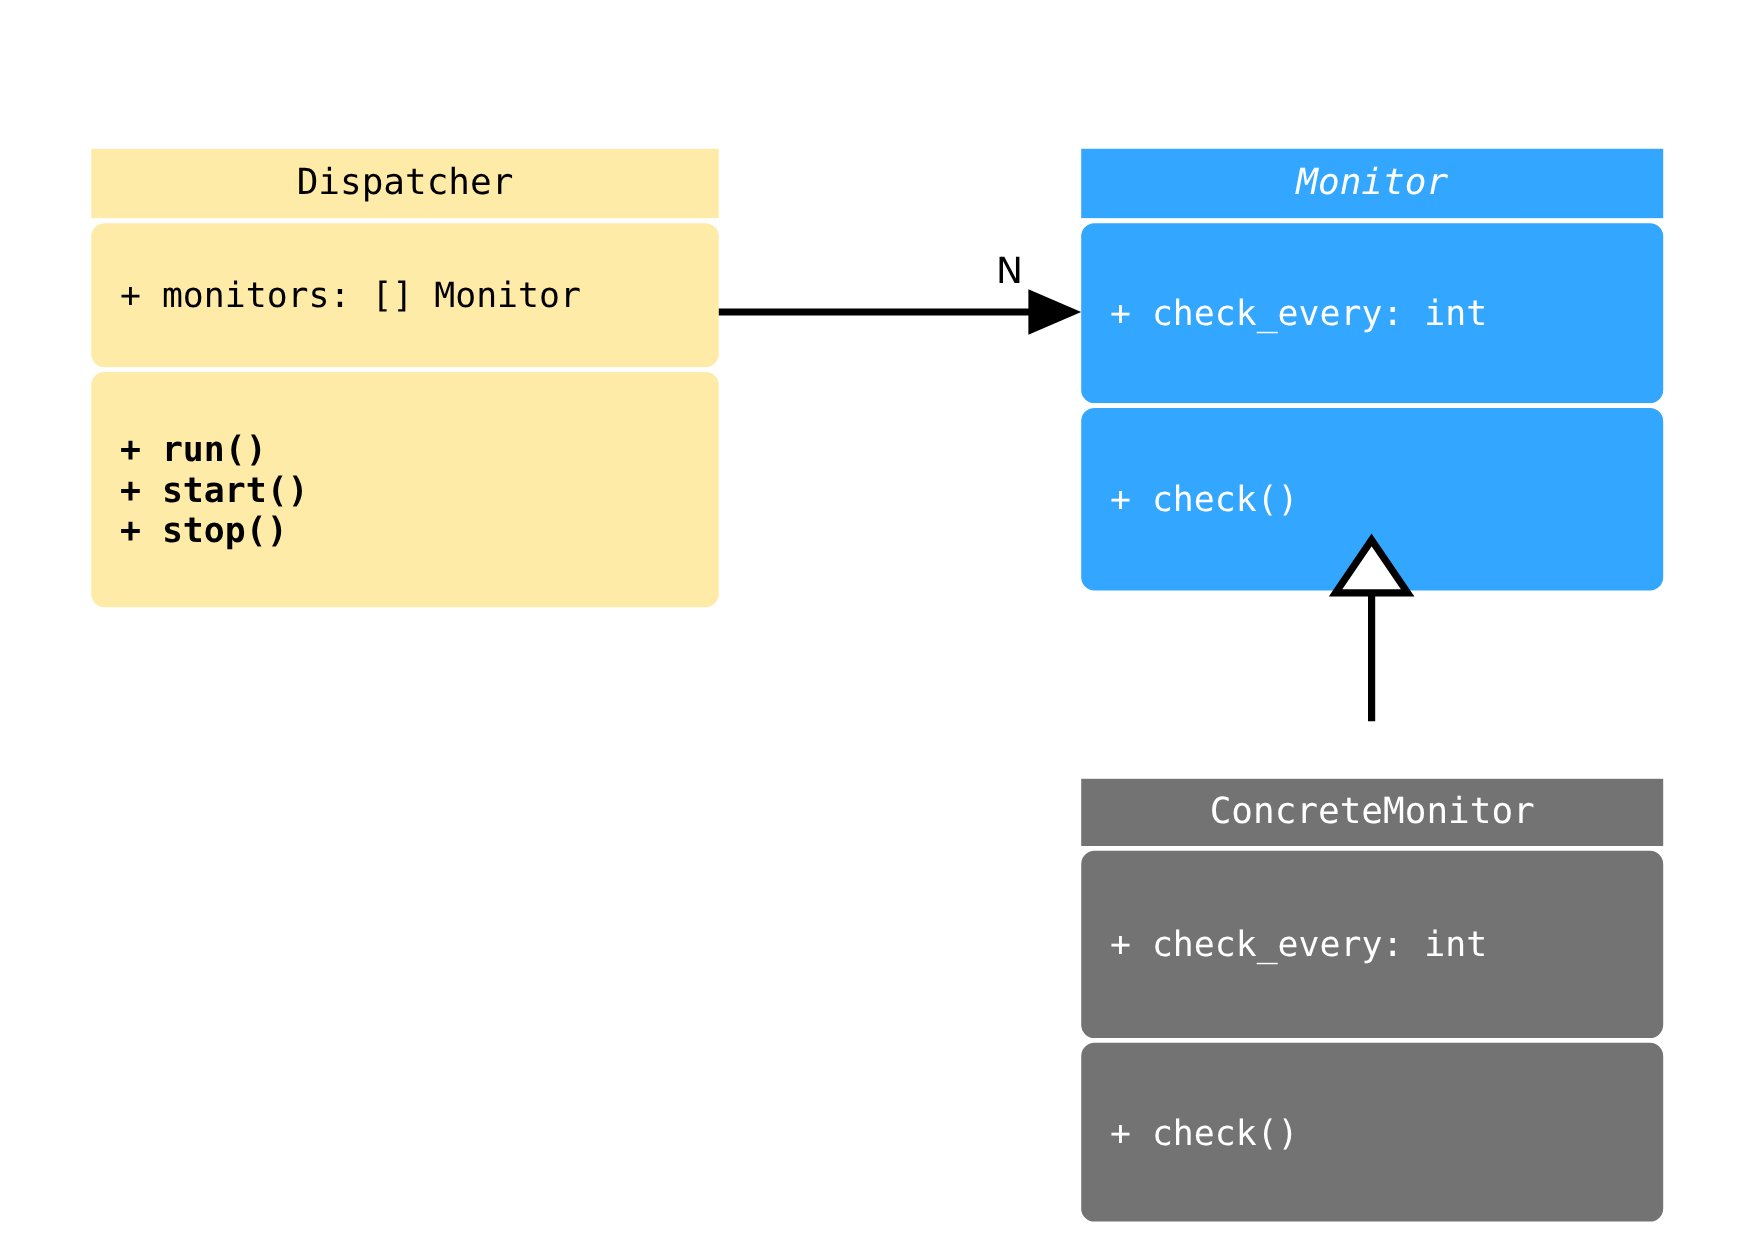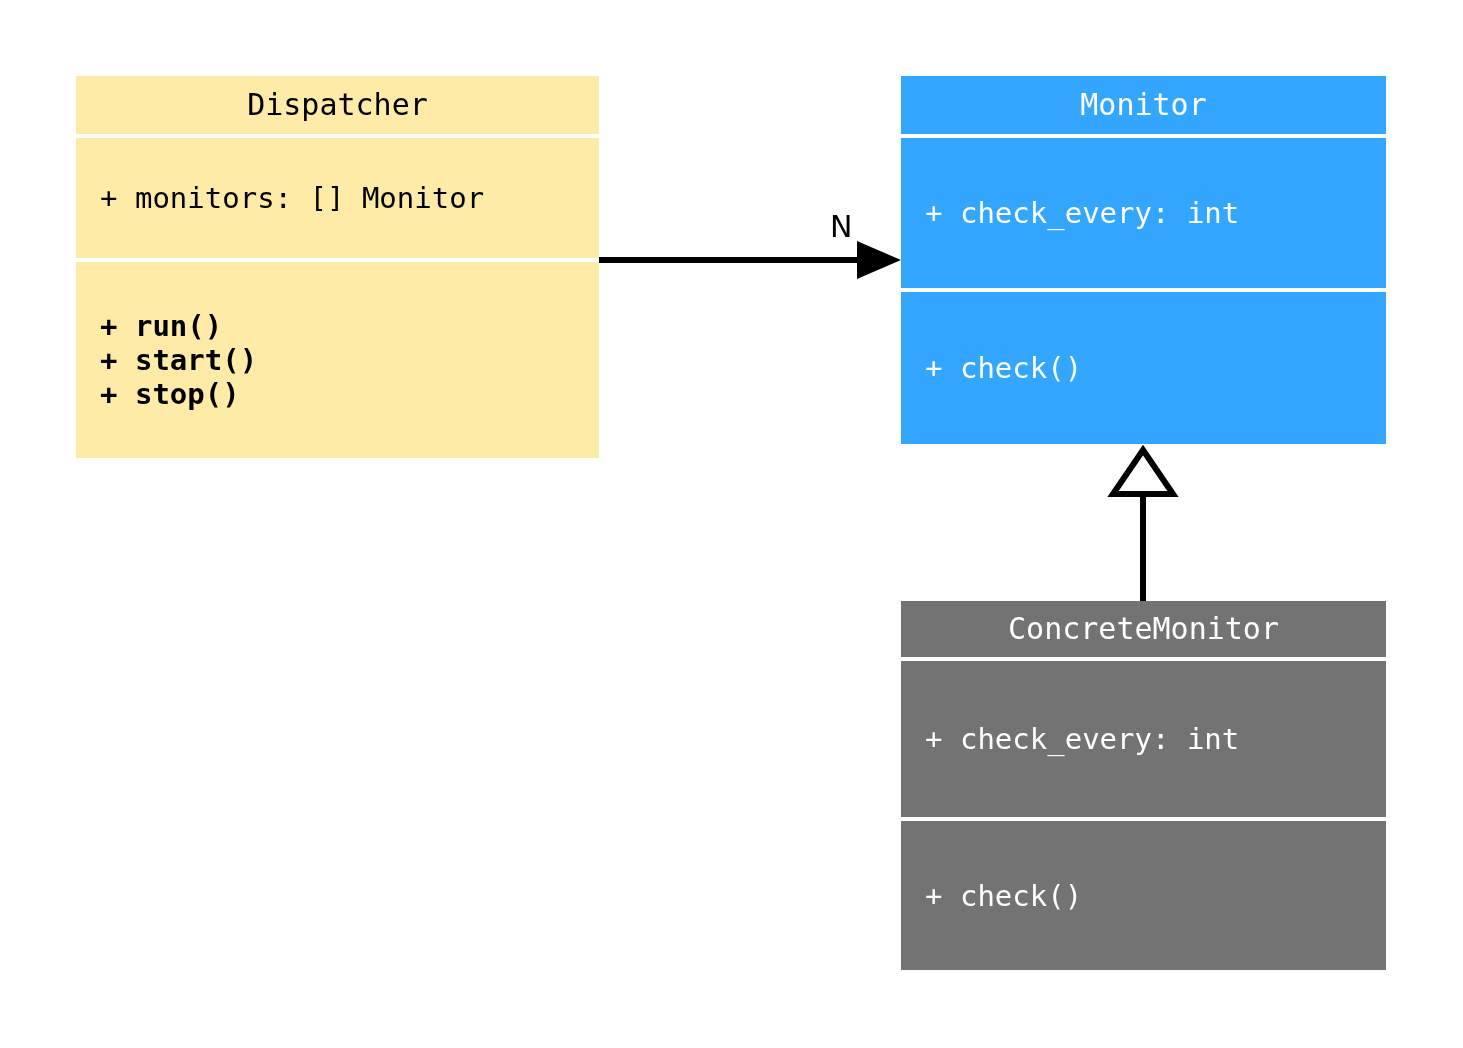--- a/index.html
+++ b/index.html
@@ -28,31 +28,34 @@
     overflow: hidden;
   }
   .uml-title {
     text-align: center;
     font-size: 30px;
     line-height: 1.2;
     white-space: pre;
     display: flex;
     align-items: center;
     justify-content: center;
+    margin-top: 48px;
   }
   .uml-title.abstract {
+    font-style: italic;
   }
   .uml-body {
     font-size: 29px;
     line-height: 34px;
     white-space: pre;
     padding-left: 24px;
     display: flex;
     flex-direction: column;
     justify-content: center;
+    border-radius: 11px;
   }
   .uml-divider {
     width: 100%;
     background: #ffffff;
   }
 
   
   .box-dispatcher {
     left: 76px;
     top: 76px;

